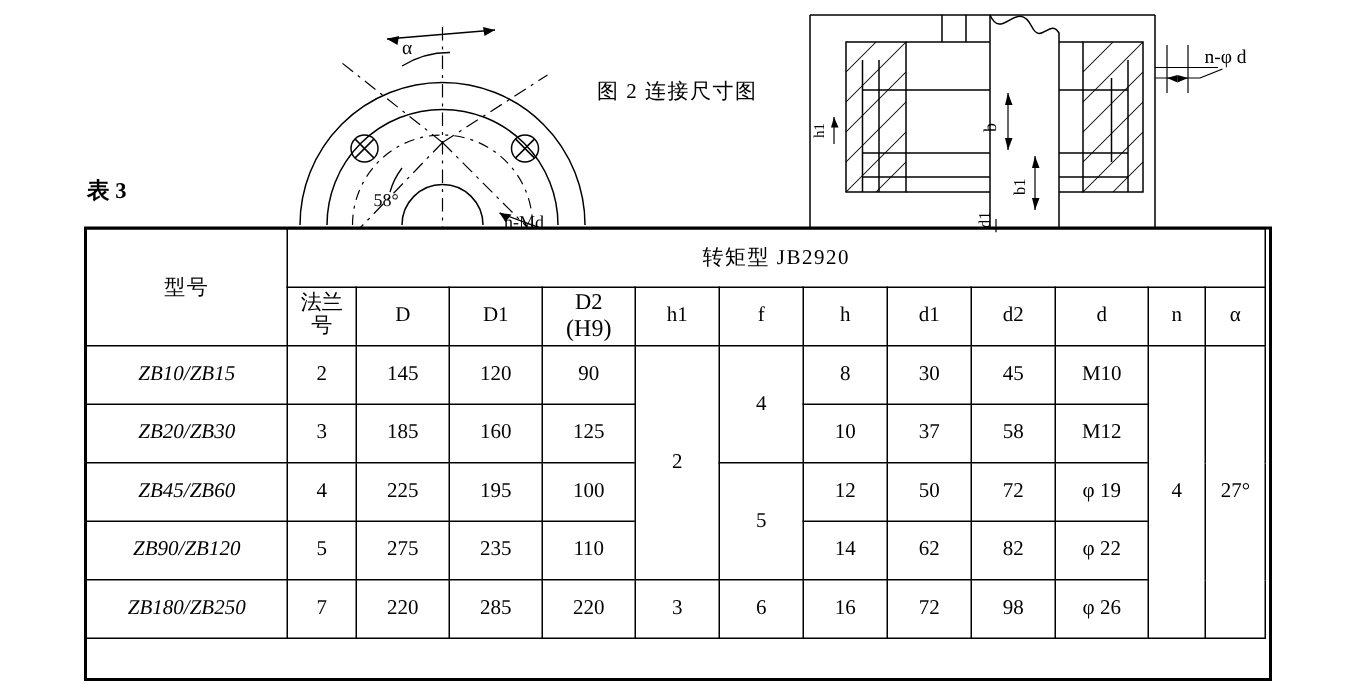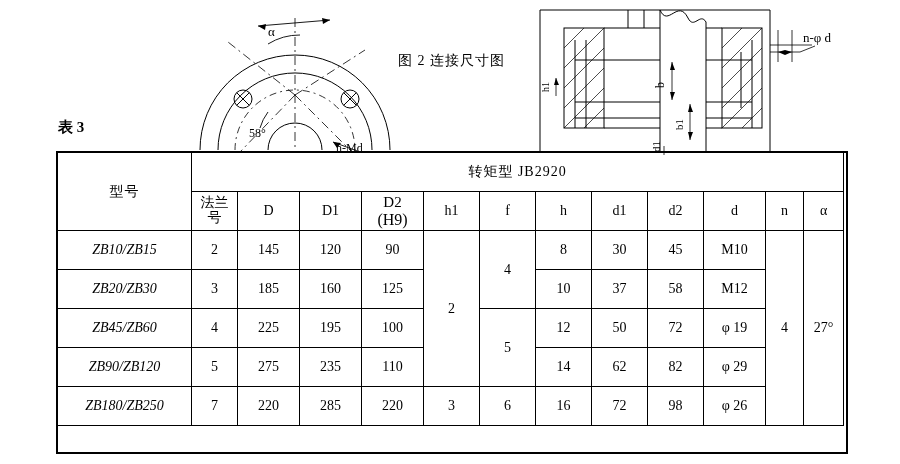--- a/index.html
+++ b/index.html
@@ -319,21 +319,21 @@
     </tr>
     <tr class="row-shade">
       <td class="model-cell">ZB90/ZB120</td>
       <td class="num">5</td>
       <td class="num">275</td>
       <td class="num">235</td>
       <td class="num">110</td>
       <td class="num">14</td>
       <td class="num">62</td>
       <td class="num">82</td>
-      <td class="num">φ 29</td>
+      <td class="num">φ 22</td>
     </tr>
     <tr>
       <td class="model-cell">ZB180/ZB250</td>
       <td class="num">7</td>
       <td class="num">220</td>
       <td class="num">285</td>
       <td class="num">220</td>
       <td class="num">3</td>
       <td class="num">6</td>
       <td class="num">16</td>

